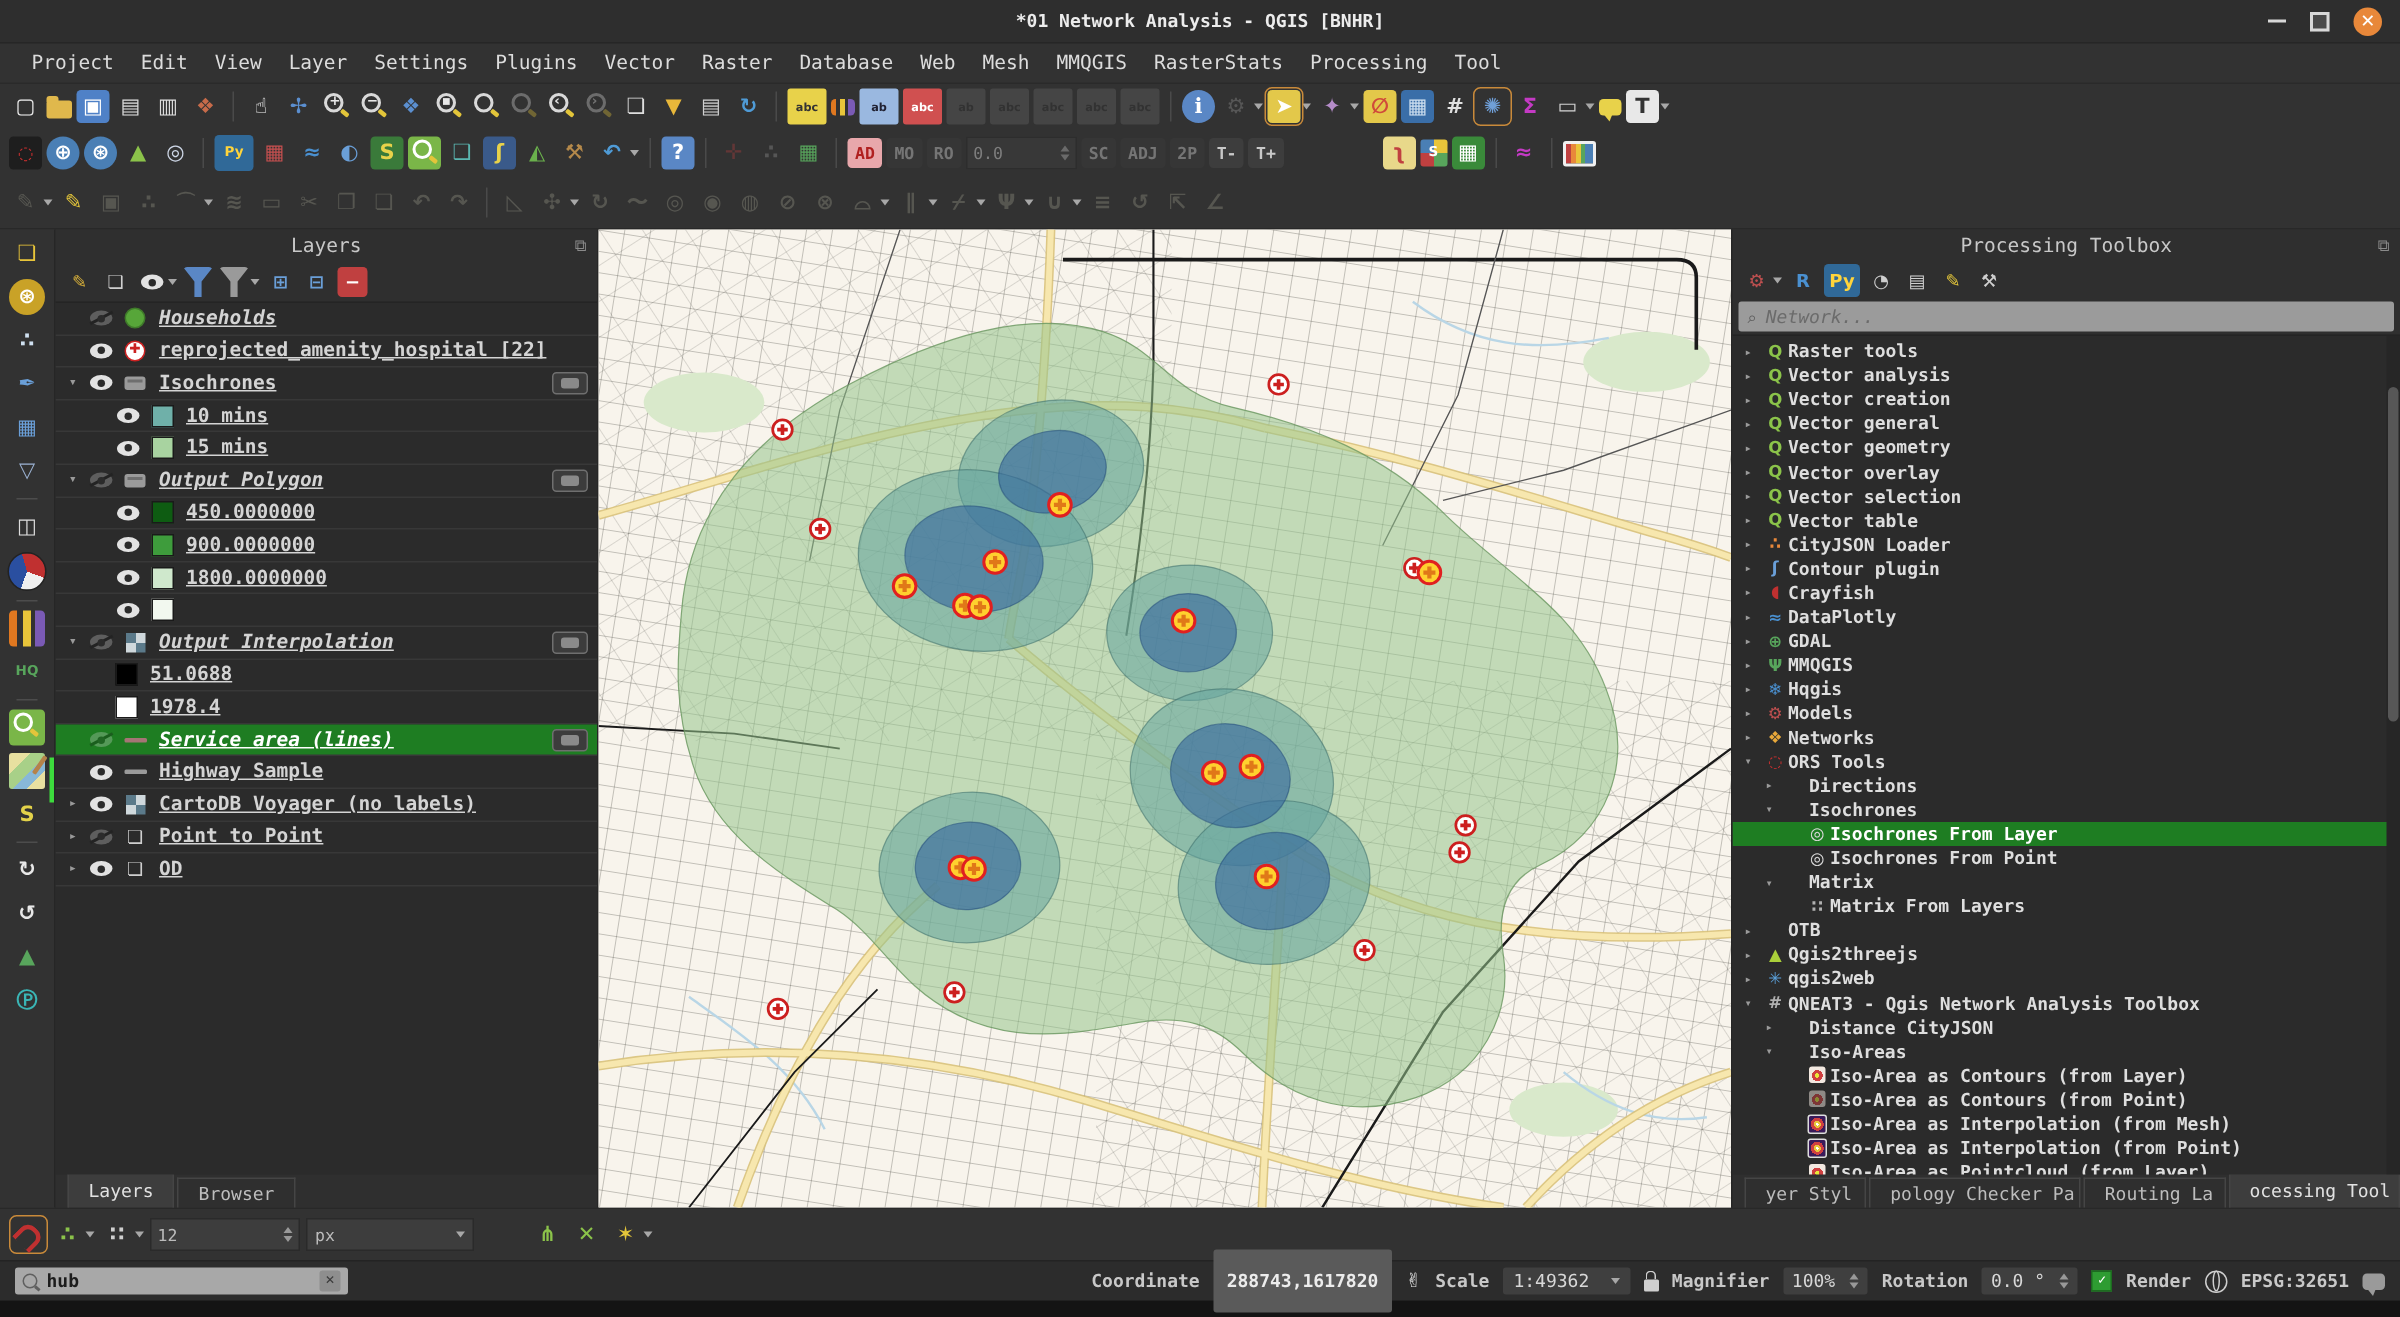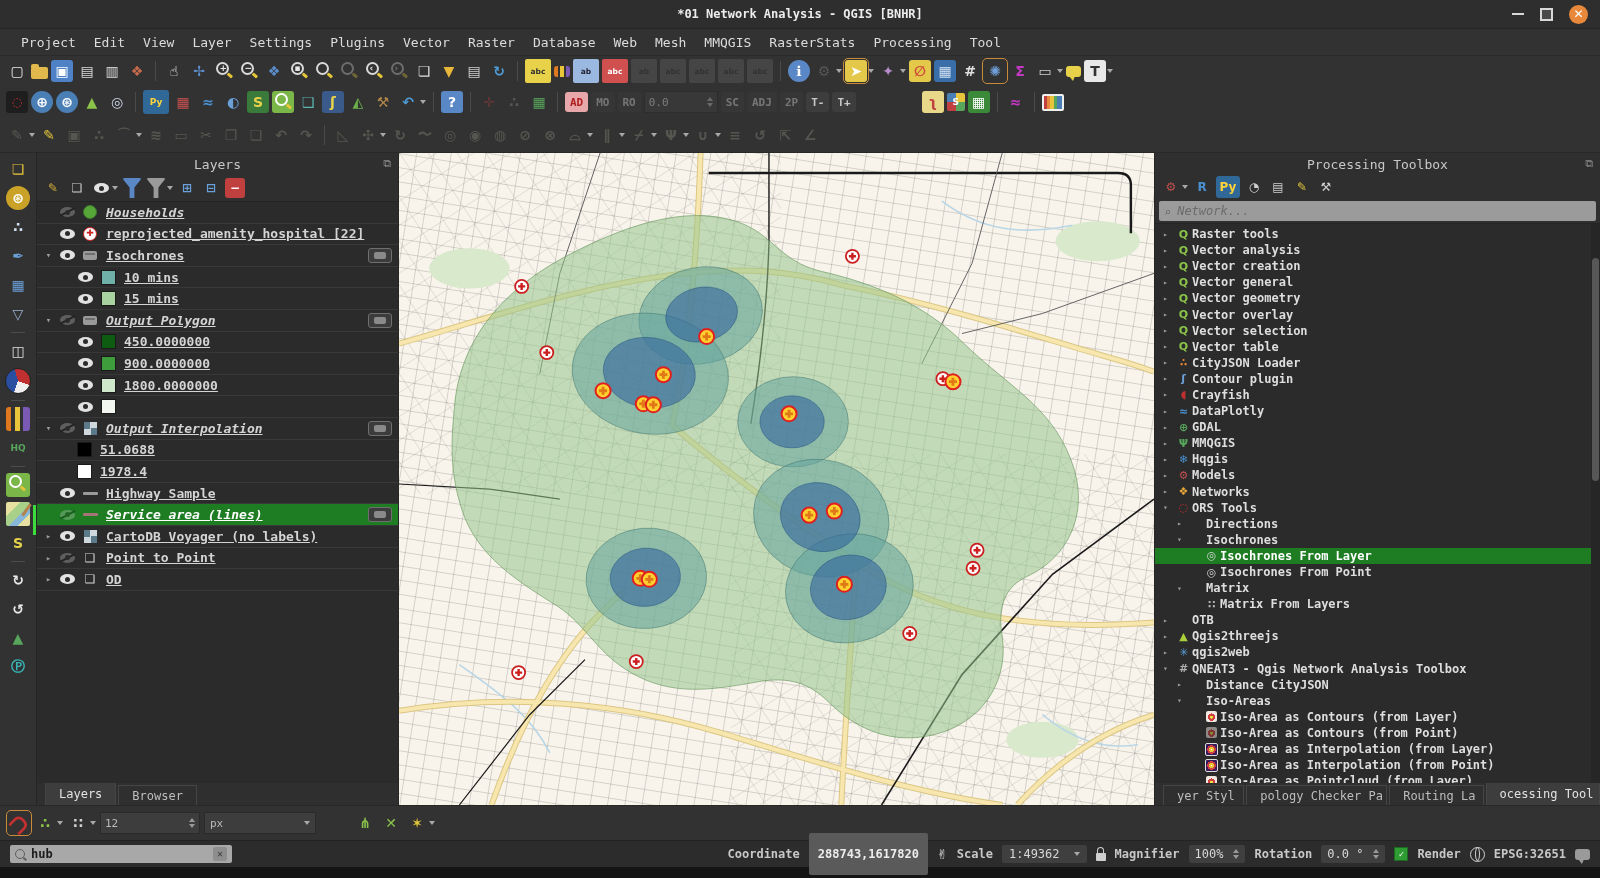--- a/index.html
+++ b/index.html
@@ -755,40 +755,40 @@
             <span class="lbl">51.0688</span>
           </div>
           <div class="lrow">
             <span class="arr"></span>
             <span class="ind"></span>
             <span class="sym">
               <span class="swatch" style="background: rgb(255, 255, 255);"></span>
             </span>
             <span class="lbl">1978.4</span>
           </div>
-          <div class="lrow">
-            <span class="arr"></span>
-            <span class="eyewrap">
-              <span class="eye"></span>
-            </span>
-            <span class="sym">
-              <span class="linesym" style="background: rgb(154, 154, 154);"></span>
-            </span>
-            <span class="lbl">Highway Sample</span>
-          </div>
           <div class="lrow sel">
             <span class="arr"></span>
             <span class="eyewrap">
               <span class="eye off"></span>
             </span>
             <span class="sym">
               <span class="linesym" style="background: rgb(165, 117, 117);"></span>
             </span>
             <span class="lbl it ul">Service area (lines)</span>
             <span class="badge"></span>
+          </div>
+          <div class="lrow">
+            <span class="arr"></span>
+            <span class="eyewrap">
+              <span class="eye"></span>
+            </span>
+            <span class="sym">
+              <span class="linesym" style="background: rgb(154, 154, 154);"></span>
+            </span>
+            <span class="lbl">Highway Sample</span>
           </div>
           <div class="lrow">
             <span class="arr">▸</span>
             <span class="eyewrap">
               <span class="eye"></span>
             </span>
             <span class="sym">
               <span class="checker13"></span>
             </span>
             <span class="lbl">CartoDB Voyager (no labels)</span>
@@ -1195,21 +1195,21 @@
             </span>
             <span>Iso-Area as Contours (from Point)</span>
           </div>
           <div class="prow">
             <span class="pind"></span>
             <span class="pind"></span>
             <span class="arr"></span>
             <span class="pico">
               <span class="heat3"></span>
             </span>
-            <span>Iso-Area as Interpolation (from Layer)</span>
+            <span>Iso-Area as Interpolation (from Mesh)</span>
           </div>
           <div class="prow">
             <span class="pind"></span>
             <span class="pind"></span>
             <span class="arr"></span>
             <span class="pico">
               <span class="heat3"></span>
             </span>
             <span>Iso-Area as Interpolation (from Point)</span>
           </div>

